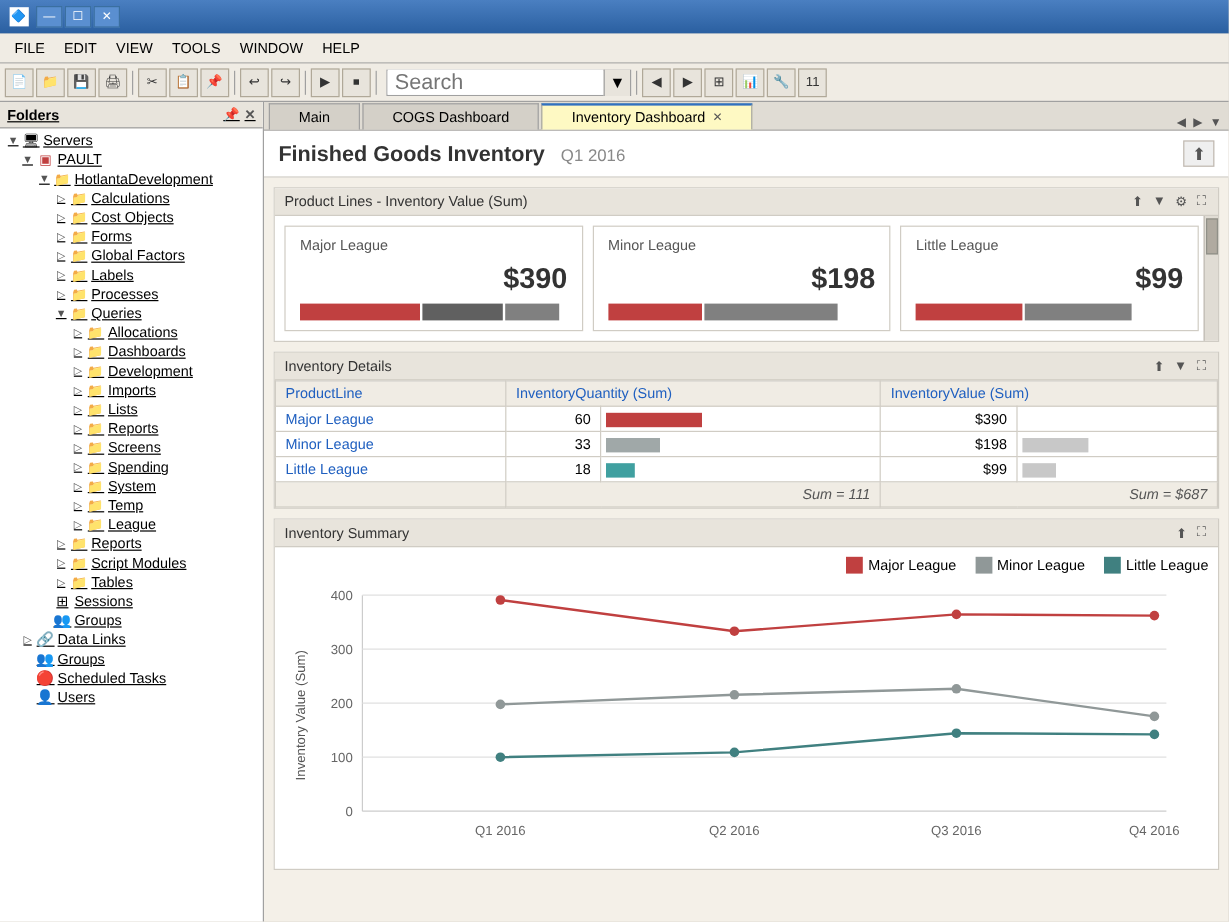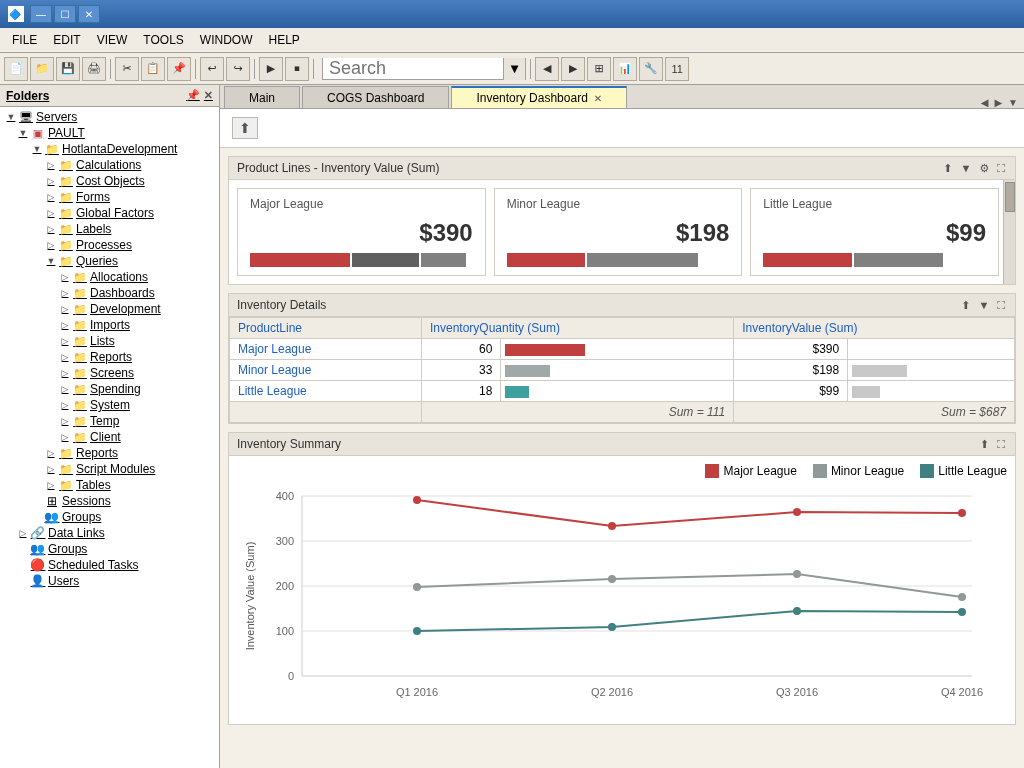--- a/index.html
+++ b/index.html
@@ -283,21 +283,21 @@
 
       <div class="tree-item tree-indent-4">
         <span class="expander">▷</span>
         <span class="icon folder-icon">📁</span>
         <span class="label">Temp</span>
       </div>
 
       <div class="tree-item tree-indent-4">
         <span class="expander">▷</span>
         <span class="icon folder-icon">📁</span>
-        <span class="label">Client</span>
+        <span class="label">League</span>
       </div>
 
       <div class="tree-item tree-indent-3">
         <span class="expander">▷</span>
         <span class="icon folder-icon">📁</span>
         <span class="label">Reports</span>
       </div>
 
       <div class="tree-item tree-indent-3">
         <span class="expander">▷</span>
@@ -366,20 +366,24 @@
       <div class="tab-nav">
         <span class="tab-nav-btn">◀</span>
         <span class="tab-nav-btn">▶</span>
         <span class="tab-nav-btn">▼</span>
       </div>
     </div>
 
     <div class="dashboard">
 
       <div class="dash-header">
+        <div>
+          <span class="dash-title">Finished Goods Inventory</span>
+          <span class="dash-period">Q1 2016</span>
+        </div>
         <button class="dash-share">⬆</button>
       </div>
 
       <div class="panel-section">
         <div class="panel-header">
           <span>Product Lines - Inventory Value (Sum)</span>
           <div class="panel-tools">
             <span class="panel-tool-btn">⬆</span>
             <span class="panel-tool-btn">▼</span>
             <span class="panel-tool-btn">⚙</span>

